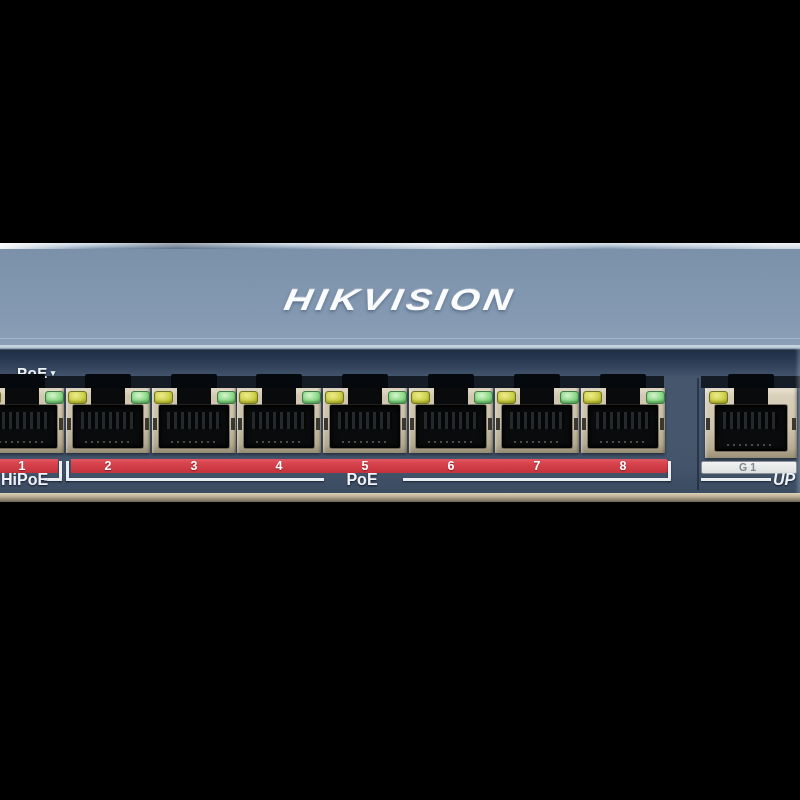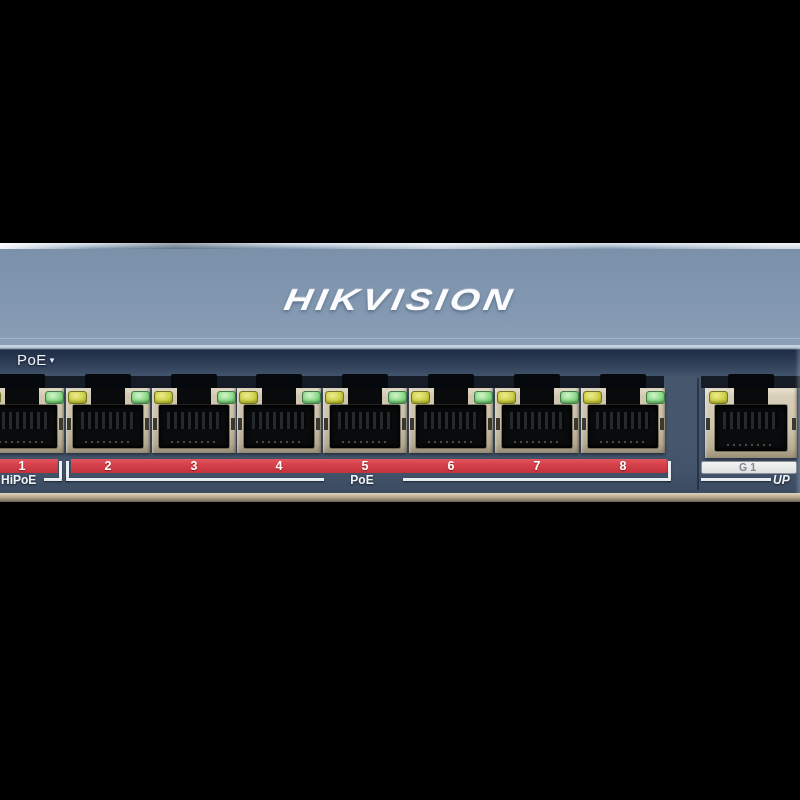--- a/index.html
+++ b/index.html
@@ -29,21 +29,21 @@
     background:linear-gradient(180deg,
       #ccd7e2 0px,#b9c8d6 3px,#1f2e45 5px,#2b3b54 16px,#40516a 30px,
       #46576d 33px,#46576d 96px,#42536a 125px,#3b4b61 148px);}
   .shelf{position:absolute;top:31px;height:12px;background:#161c25;}
   .shelf.a{left:0;width:664px;}
   .shelf.b{left:701px;width:99px;}
   .recess{position:absolute;left:697px;top:33px;width:2px;height:112px;background:rgba(10,16,26,.45);}
   .edge-r{position:absolute;right:0;top:2px;width:5px;height:146px;
     background:linear-gradient(90deg,transparent,rgba(190,205,220,.3));}
 
-  .poe-mode{position:absolute;left:17px;top:6px;color:#eef3f8;font-size:15px;font-weight:normal;
+  .poe-mode{position:absolute;left:17px;top:19px;color:#eef3f8;font-size:15px;font-weight:bold;
     letter-spacing:.5px;text-shadow:0 1px 2px rgba(0,0,15,.7);}
   .poe-mode .arw{font-size:9px;margin-left:3px;vertical-align:2px;}
 
   
   .port{position:absolute;top:28px;width:84px;height:82px;}
   .p1{left:-20px}.p2{left:66px}.p3{left:152px}.p4{left:237px}
   .p5{left:323px}.p6{left:409px}.p7{left:495px}.p8{left:581px}
   .ptab{position:absolute;left:19px;top:1px;width:46px;height:15px;background:#05080c;
     border-radius:2px 2px 0 0;}
   .bezel{position:absolute;left:0;top:15px;width:84px;height:65px;
@@ -89,21 +89,21 @@
 
   
   .tick{position:absolute;top:116px;width:3px;height:20px;background:#e9eef3;
     box-shadow:0 1px 2px rgba(0,0,10,.5);}
   .t1{left:59px}.t2{left:66px}.t3{left:668px}
   .bline{position:absolute;top:133px;height:3px;background:#e9eef3;
     box-shadow:0 1px 2px rgba(0,0,10,.5);}
   .bl-hipoe{left:44px;width:17px;}
   .bl-poe-l{left:66px;width:258px;}
   .bl-poe-r{left:403px;width:267px;}
-  .glabel{position:absolute;top:127px;line-height:16px;color:#f0f4f8;font-size:12px;
+  .glabel{position:absolute;top:127px;line-height:16px;color:#f0f4f8;font-size:16px;
     font-weight:bold;text-shadow:0 1px 2px rgba(0,0,15,.65);}
   .hipoe{left:1px;}
   .poe{left:362px;transform:translateX(-50%);}
   .up{left:773px;font-style:italic;}
 
   
   .g1-plate{position:absolute;left:701px;top:116px;width:96px;height:13px;box-sizing:border-box;
     background:linear-gradient(180deg,#f2f3f2,#dde1e0);border:1px solid #8d9298;border-radius:2px;
     text-align:center;line-height:11px;font-size:10.5px;letter-spacing:3px;color:#82888e;font-weight:bold;}
   .g1-line{position:absolute;left:701px;top:133px;width:70px;height:3px;background:#e9eef3;

